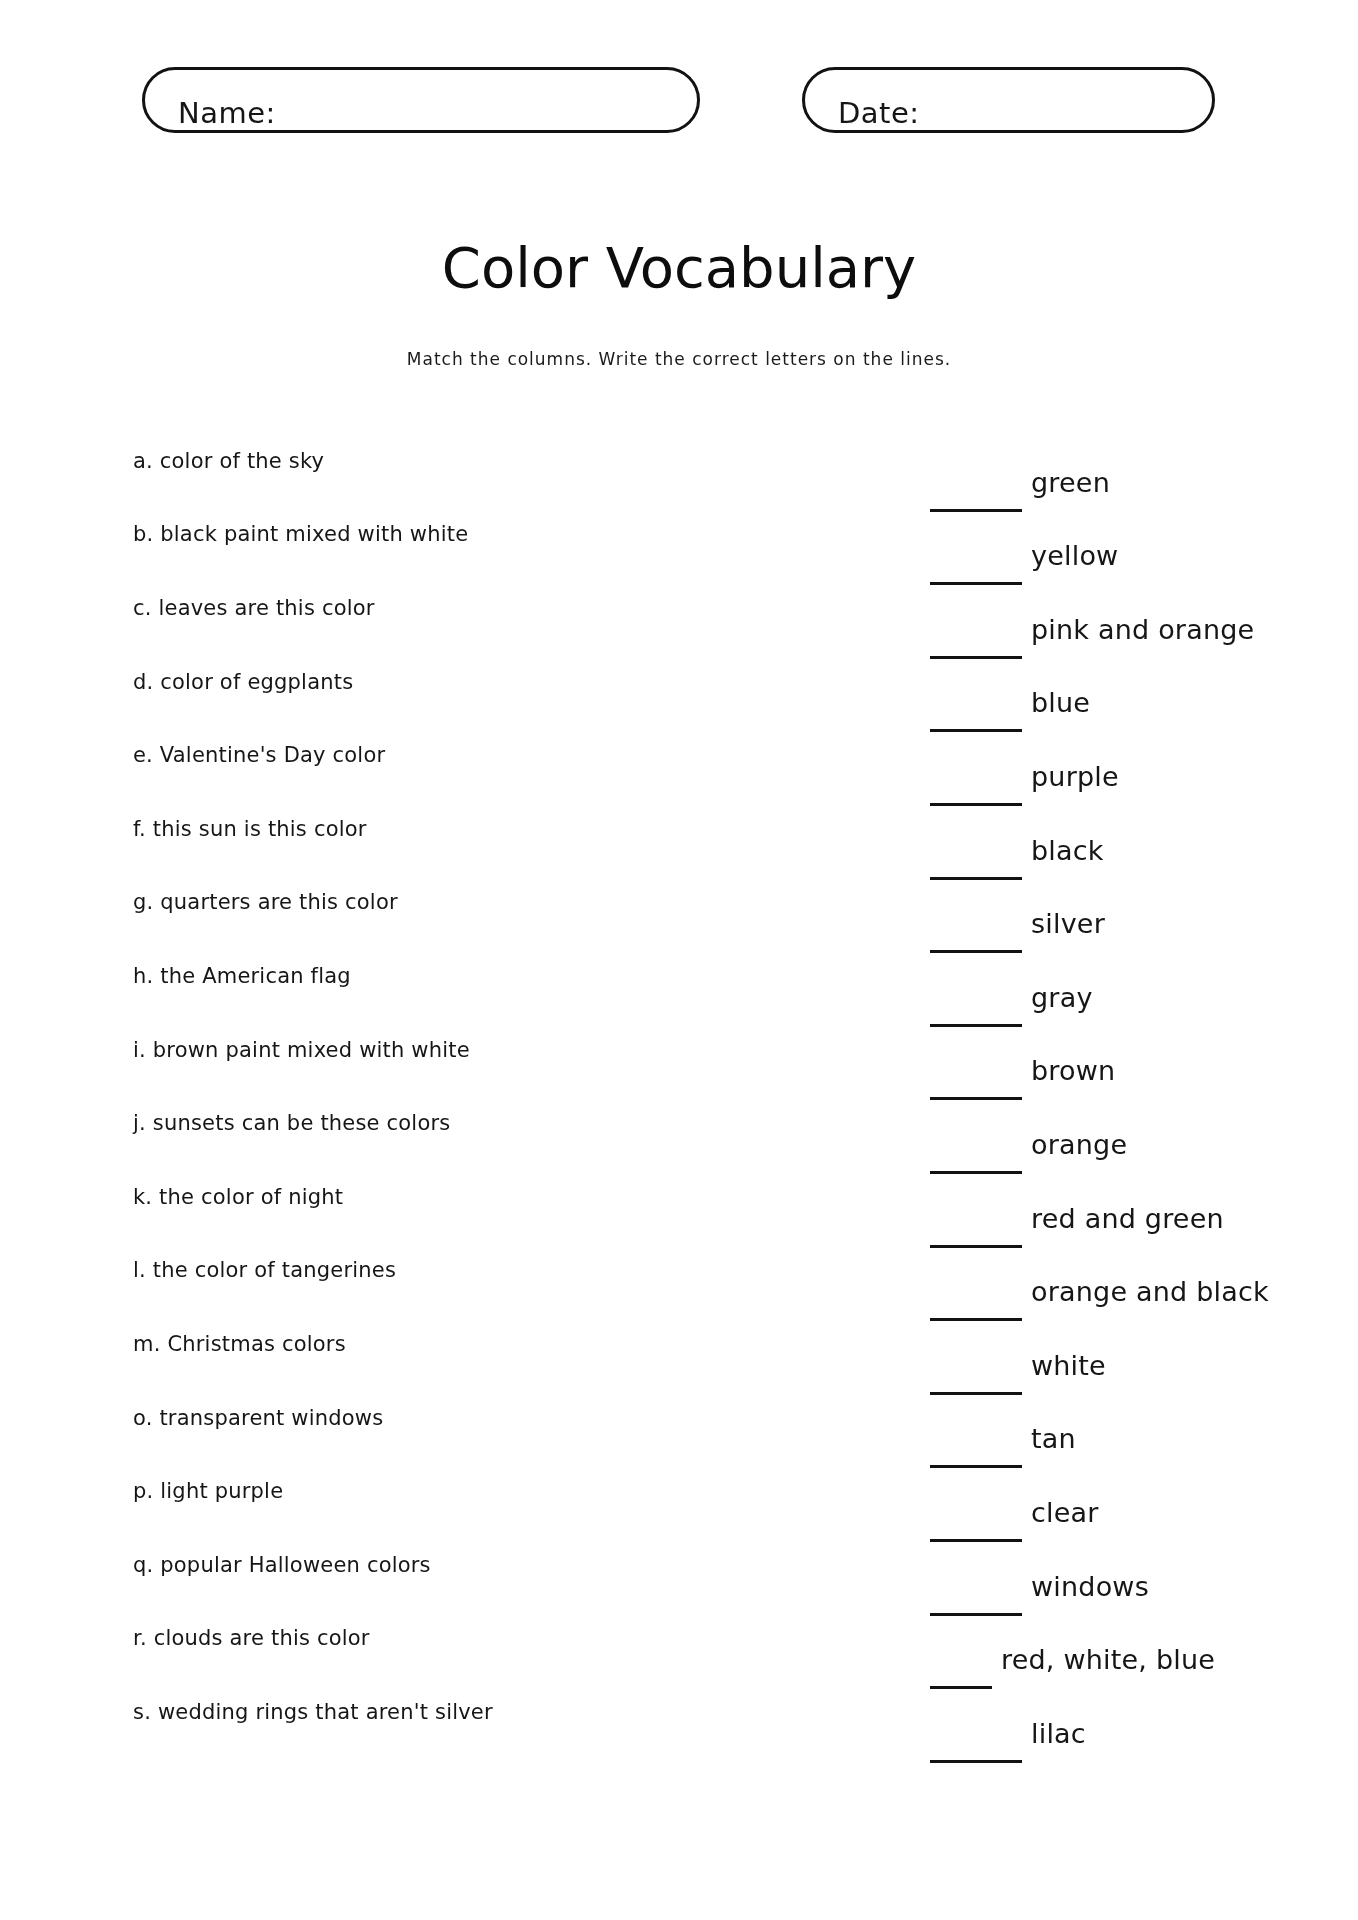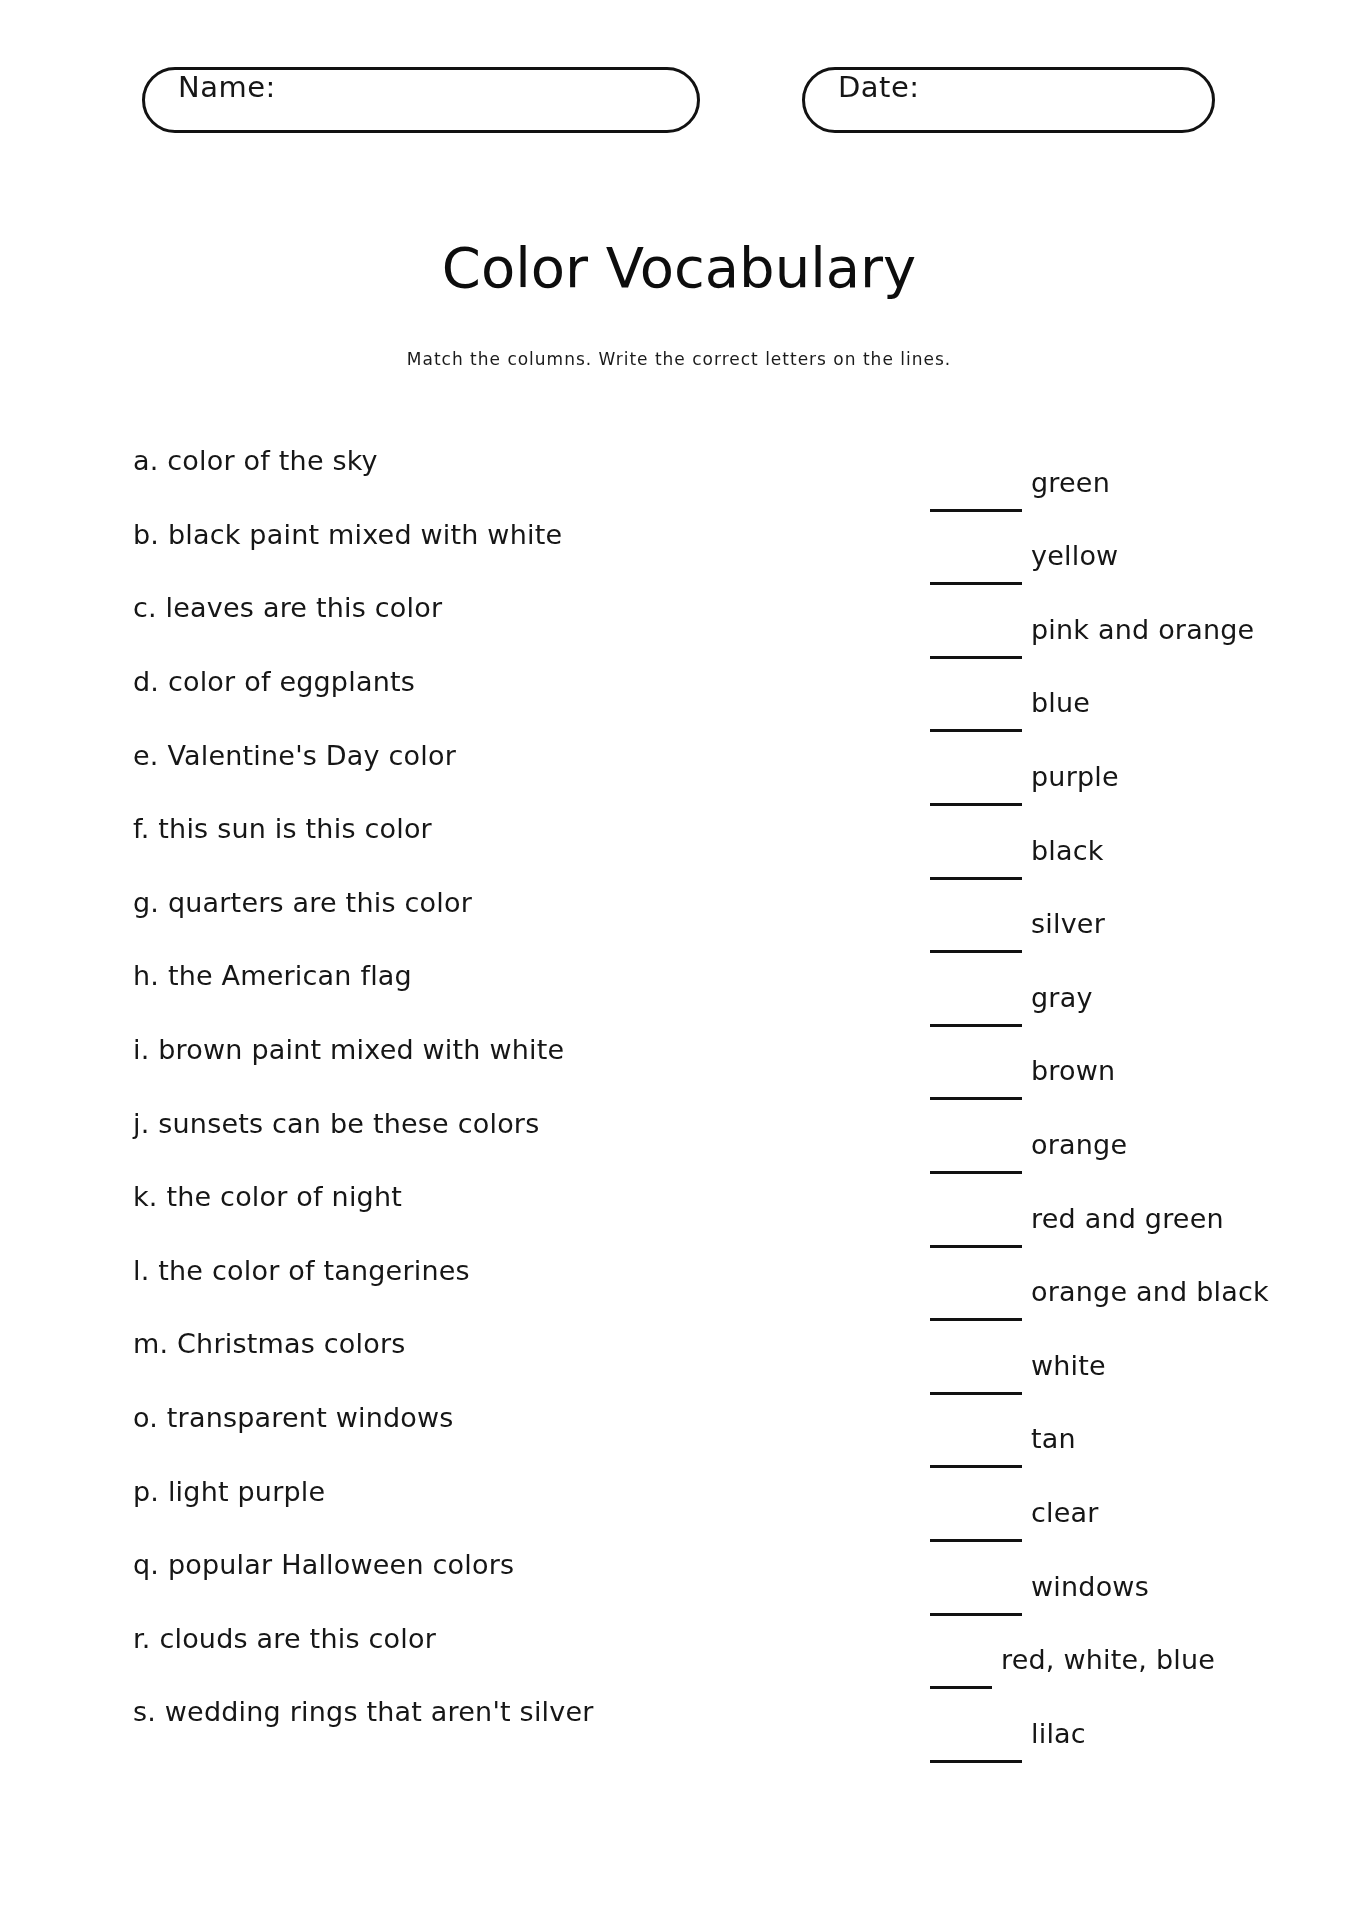--- a/index.html
+++ b/index.html
@@ -19,21 +19,21 @@
 
   
   .pill {
     position: absolute;
     top: 67px;
     height: 66px;
     border: 3.5px solid #121212;
     border-radius: 34px;
     background: #ffffff;
     display: flex;
-    align-items: flex-start;
+    align-items: flex-end;
     box-sizing: border-box;
   }
   .pill .pill-label {
     margin-left: 33px;
     font-size: 29px;
     letter-spacing: 0.5px;
     color: #161616;
   }
   #name-pill { left: 142px; width: 558px; }
   #date-pill { left: 802px; width: 413px; }
@@ -71,21 +71,21 @@
     left: 133px;
     width: 1225px;
   }
   .row {
     position: relative;
     height: 73.6px;
     display: flex;
     align-items: center;
   }
   .clue {
-    font-size: 27px;
+    font-size: 21px;
     letter-spacing: 0.2px;
     white-space: nowrap;
   }
   .answer {
     position: absolute;
     left: 797px;
     top: 0;
     height: 100%;
     display: flex;
     align-items: flex-end;

